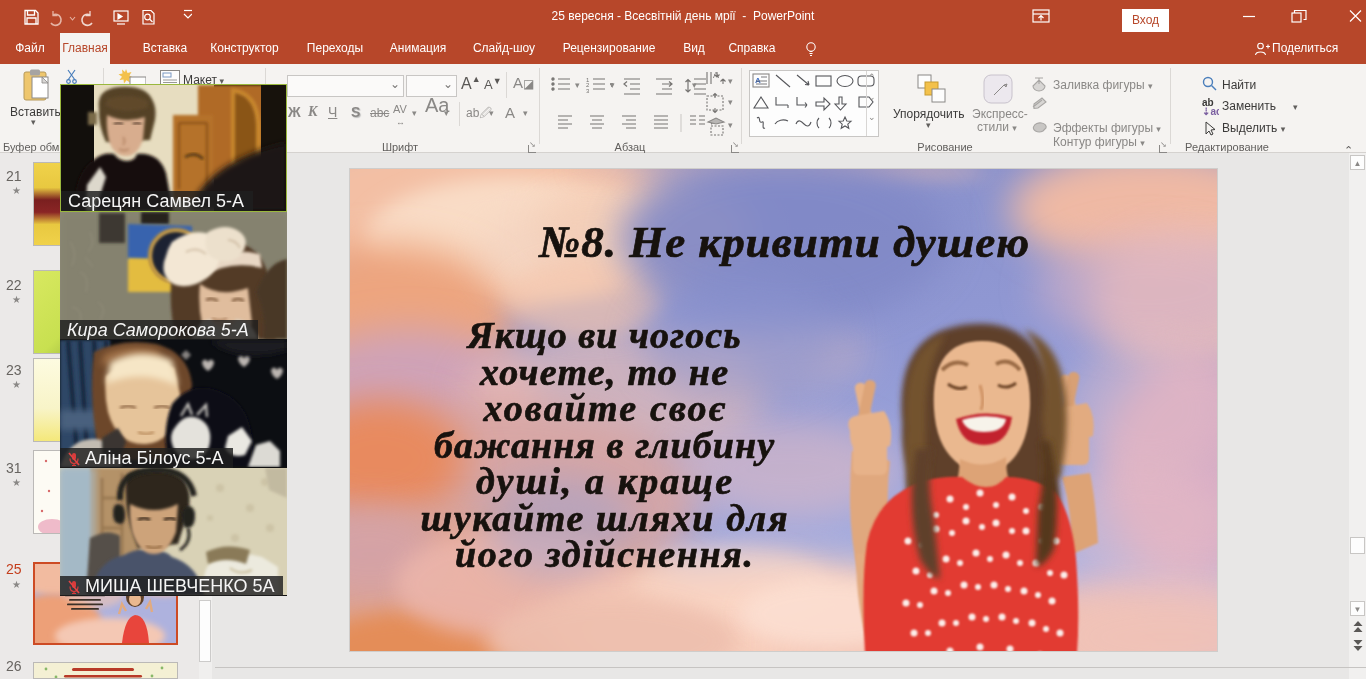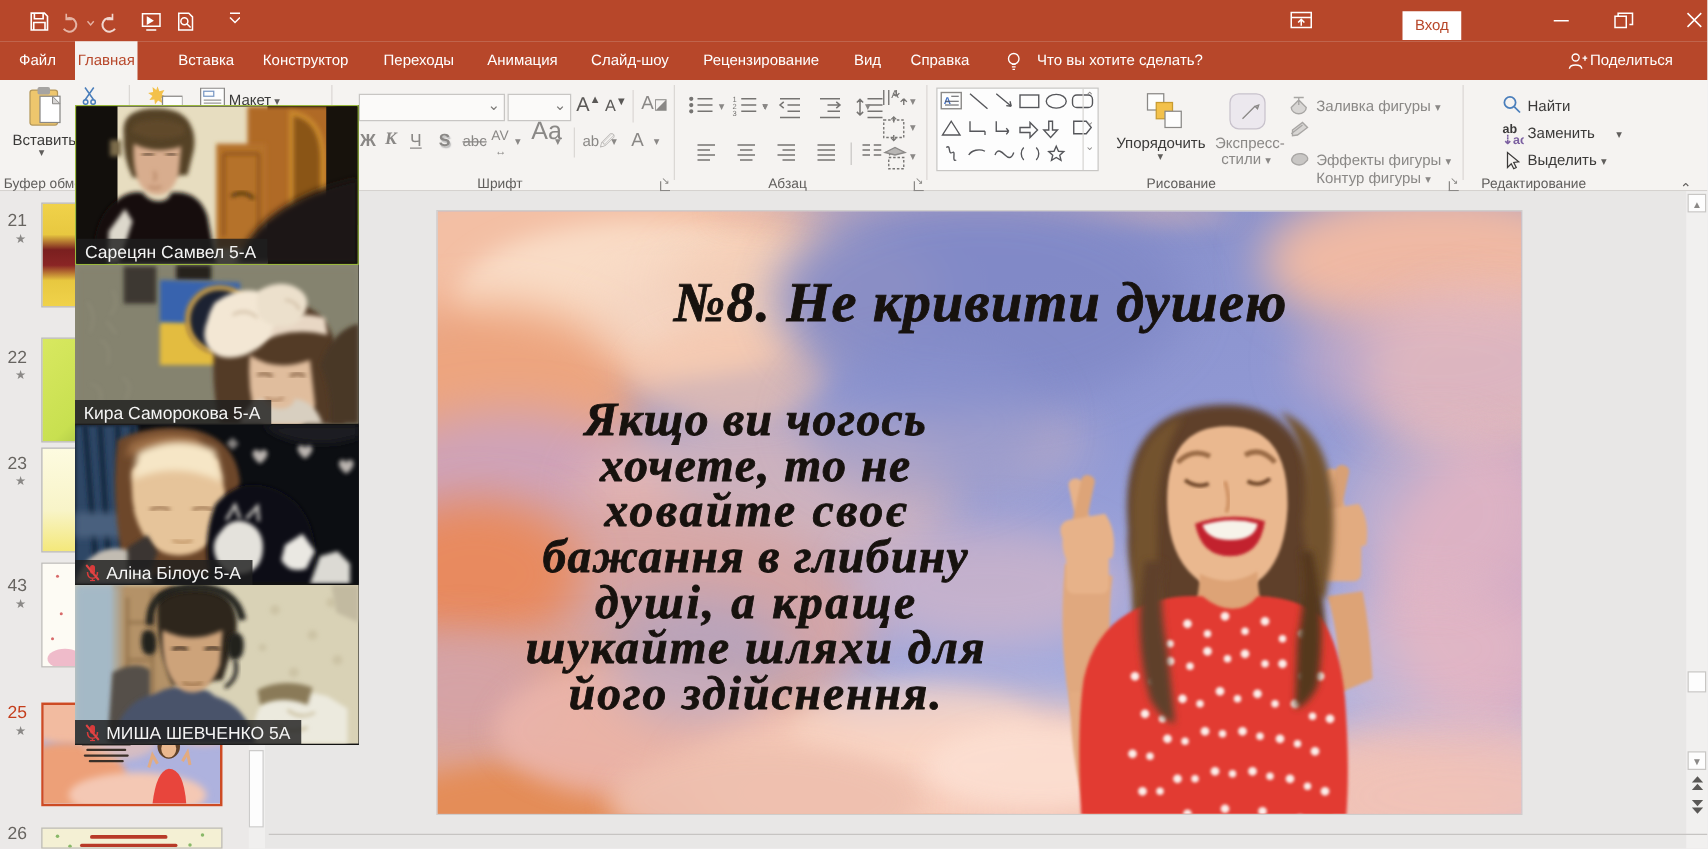--- a/index.html
+++ b/index.html
@@ -41,21 +41,21 @@
   #slide { position:absolute; left:349px; top:15px; width:869px; height:484px; border:1px solid #cfcdcb; overflow:hidden; }
 
   #right-sb { position:absolute; left:1349px; top:0; width:17px; height:526px; background:#f1f0ef; }
   .sbbox { position:absolute; left:1px; width:15px; background:#fdfdfd; border:1px solid #c8c6c4; color:#8a8886; text-align:center; }
 
   #notesline { position:absolute; left:215px; top:514px; width:1151px; height:1px; background:#c6c4c2; }
 
   
   #videos { position:absolute; left:60px; top:84px; width:227px; height:512px; background:#1a1a1a; }
   .vcell { position:absolute; left:0; width:227px; height:128px; overflow:hidden; background:#111; }
-  .vlabel { position:absolute; left:0; bottom:0; height:20px; background:rgba(30,30,30,.82); color:#f5f5f5; font-size:14px; line-height:20px; padding:0 9px 0 7px; white-space:nowrap; }
+  .vlabel { position:absolute; left:0; bottom:0; height:20px; background:rgba(30,30,30,.82); color:#f5f5f5; font-size:18px; line-height:20px; padding:0 9px 0 7px; white-space:nowrap; }
   .vlabel .micsvg { vertical-align:-2px; margin-right:5px; }
 </style>
 </head>
 <body>
 <div id="app">
   <div id="titlebar">
 
     <svg class="abs" style="left:22px;top:8px" width="170" height="19" viewBox="0 0 170 19">
       <g fill="none" stroke="#ffffff" stroke-width="1.3">
         <path d="M3 2.5 h10.5 l2.5 2.5 v11 h-13 z" fill="none"></path>
@@ -79,20 +79,21 @@
       <g stroke="#ffffff" fill="none" stroke-width="1.2">
         <path d="M121 2.5 h8 l3 3 v10.5 h-11 z"></path>
         <circle cx="125.5" cy="9" r="2.8"></circle>
         <path d="M127.5 11 l3 3"></path>
       </g>
       <g stroke="#ffffff" fill="none" stroke-width="1.2">
         <path d="M162 6 l4 4 4 -4" fill="none"></path>
         <path d="M162 2.5 h8"></path>
       </g>
     </svg>
+    <div id="title-text">25 вересня - Всесвітній день мрії&nbsp; - &nbsp;PowerPoint</div>
     <div id="vhod">Вход</div>
 
     <svg class="abs" style="left:1030px;top:8px" width="336" height="18" viewBox="0 0 336 18">
       <g stroke="#ffffff" fill="none" stroke-width="1.2">
         <rect x="3" y="2" width="16" height="12"></rect>
         <path d="M3 6 h16"></path>
         <path d="M11 12.5 v-4 m-2.5 1.5 l2.5 -2.5 2.5 2.5"></path>
         <path d="M213 8.5 h12"></path>
         <rect x="262" y="5" width="9" height="9"></rect>
         <path d="M264.5 5 v-2.5 h11.5 v9 h-2.5"></path>
@@ -105,21 +106,20 @@
     <div class="tab" style="left:8px;width:44px;">Файл</div>
     <div class="tab active" style="left:60px;width:50px;">Главная</div>
     <div class="tab" style="left:137px;width:56px;">Вставка</div>
     <div class="tab" style="left:206px;width:77px;">Конструктор</div>
     <div class="tab" style="left:302px;width:66px;">Переходы</div>
     <div class="tab" style="left:386px;width:64px;">Анимация</div>
     <div class="tab" style="left:468px;width:72px;">Слайд-шоу</div>
     <div class="tab" style="left:560px;width:98px;">Рецензирование</div>
     <div class="tab" style="left:680px;width:28px;">Вид</div>
     <div class="tab" style="left:724px;width:56px;">Справка</div>
-    <div class="tab" style="left:826px;width:140px;">Что вы хотите сделать?</div>
     <svg class="abs" style="left:804px;top:8px" width="14" height="17" viewBox="0 0 14 17">
         <g stroke="#fff" fill="none" stroke-width="1.1">
           <circle cx="7" cy="6" r="4.2"></circle>
           <path d="M5.5 10.5 h3 M5.5 12.5 h3 M6 14.5 h2"></path>
         </g>
       </svg>
     <div class="tab" style="left:1272px;width:80px;text-align:left;">Поделиться</div>
     <svg class="abs" style="left:1254px;top:8px" width="16" height="16" viewBox="0 0 16 16">
         <g stroke="#fff" fill="none" stroke-width="1.1">
           <circle cx="6.5" cy="5" r="2.8"></circle>
@@ -318,21 +318,21 @@
     <div id="thumbpanel">
       <div class="slnum" style="top:15px;">21</div>
       <div class="star" style="top:32px;">★</div>
       <div class="thumb" style="top:9px;height:84px;background:linear-gradient(180deg,#f0d24a,#e8c840 30%,#7a1f1f 45%,#8a2525 60%,#e8c840 75%,#f0d24a);"></div>
       <div class="slnum" style="top:124px;text-align:right;">22</div>
       <div class="star" style="top:141px;">★</div>
       <div class="thumb" style="top:117px;height:84px;background:linear-gradient(135deg,#d8e860 0%,#c8e050 40%,#4a6820 100%);"></div>
       <div class="slnum" style="top:209px;">23</div>
       <div class="star" style="top:226px;">★</div>
       <div class="thumb" style="top:205px;height:84px;background:linear-gradient(180deg,#fdfbe0,#f8f4c8 60%,#f4e87a);"></div>
-      <div class="slnum" style="top:307px;">43</div>
+      <div class="slnum" style="top:307px;">31</div>
       <div class="star" style="top:324px;">★</div>
       <div class="thumb" style="top:297px;height:84px;background:#fdfbf4;">
         <svg width="143" height="82">
             <g fill="#d86a6a">
               <circle cx="12" cy="10" r="1.2"></circle>
               <circle cx="30" cy="22" r="1.2"></circle>
               <circle cx="15" cy="40" r="1.2"></circle>
               <circle cx="8" cy="60" r="1.2"></circle>
               <circle cx="28" cy="70" r="1.2"></circle>
             </g>
@@ -613,21 +613,21 @@
         <path d="M38 24 q-3 -20 20 -22 q26 -2 33 12 q5 9 3 21 l-5 20 -44 2 q-8 -17 -7 -33 z" fill="#554228" filter="url(#vb2)"></path>
         <path d="M46 30 q18 9 38 2 l-2 22 q-5 17 -17 17 q-12 0 -17 -15 q-3 -13 -2 -26 z" fill="#d8ad8e" filter="url(#vb2)"></path>
         <path d="M44 20 q17 10 42 3 l1 -7 q-18 -9 -40 -2 z" fill="#604a2c" filter="url(#vb2)"></path>
         <path d="M53 39 q4 -2 9 0 M72 39 q4 -2 8 0" stroke="#4a3420" stroke-width="2.2" fill="none" filter="url(#vb2)"></path>
         <path d="M62 52 q3 4 0 8 M58 64 q5 3 10 0" stroke="#b58565" stroke-width="1.8" fill="none" filter="url(#vb2)"></path>
         <path d="M14 126 q-2 -38 20 -52 q9 -7 19 -5 q5 7 13 7 q8 0 10 -7 q22 -2 29 19 l7 38 z" fill="#15110c" filter="url(#vb2)"></path>
         <path d="M26 100 l13 -18 6 10 -11 34 h-9 z" fill="#ddd8cc" filter="url(#vb2)"></path>
       </svg>
       <div class="vlabel">Сарецян Самвел 5-А</div>
     </div>
-    <div class="vcell" style="top:128px;" id="v2">
+    <div class="vcell" style="top:128px;font-style:italic;" id="v2">
       <svg width="227" height="127" viewBox="0 0 227 127">
         <rect width="227" height="127" fill="#8d8a77"></rect>
         <rect x="0" y="0" width="227" height="127" fill="#7e7b68" opacity="0.5" filter="url(#vb3)"></rect>
         <g opacity="0.5" stroke="#a09d8a" stroke-width="1" fill="none" filter="url(#vb2)">
           <path d="M10 30 q8 10 2 24 M20 60 q10 4 6 20 M12 95 q12 2 8 18 M30 20 q6 12 -2 20 M38 90 q10 6 2 18 M25 45 l8 10"></path>
         </g>
         <rect x="39" y="1" width="26" height="30" fill="#3c3830" filter="url(#vb2)"></rect>
         <rect x="81" y="0" width="28" height="12" fill="#26231e" filter="url(#vb2)"></rect>
 
         <path d="M68 12 l64 2 0 32 -64 2 z" fill="#3763ae" filter="url(#vb2)"></path>

